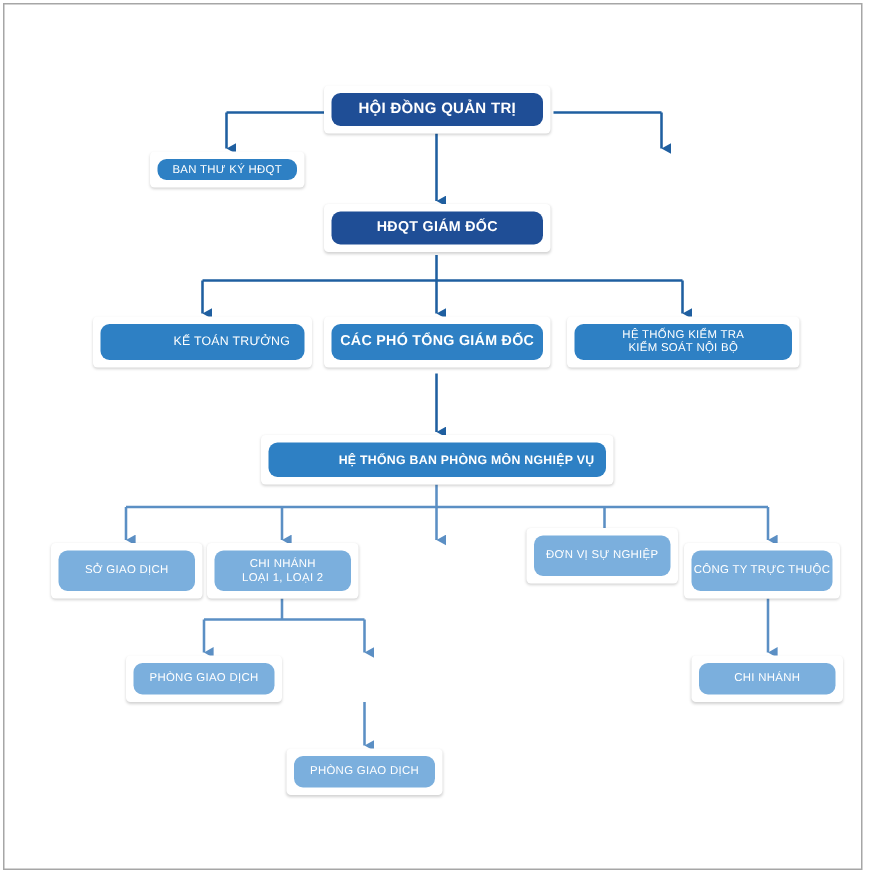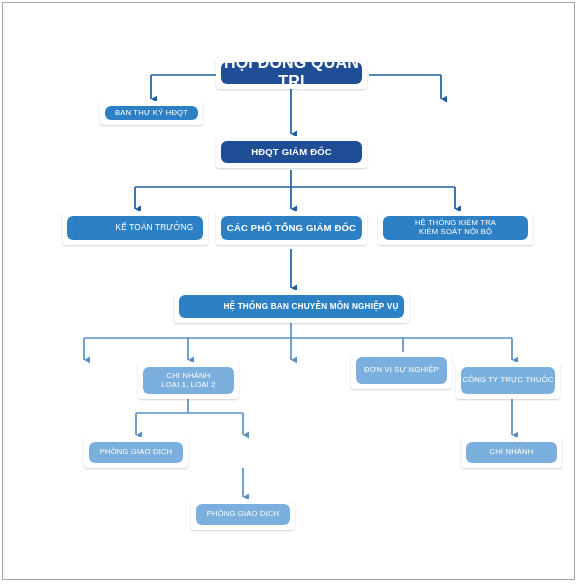--- a/index.html
+++ b/index.html
@@ -33,21 +33,21 @@
     border-radius:6px;
     display:flex;align-items:center;justify-content:center;
     text-align:center;
     color:#ffffff;
     line-height:1.18;
     letter-spacing:0.2px;
   }
   .lvl-dark .pill{background:#1f4e96;font-weight:bold;}
   .lvl-mid  .pill{background:#2e80c4;}
   .lvl-light .pill{background:#7bafdd;}
-  .t11{font-size:16px;}
+  .t11{font-size:10px;}
   .t10{font-size:9.5px;}
   .t9 {font-size:8.2px;padding-left:39px;}
   .t8 {font-size:7.6px;}
   .bold{font-weight:bold;}
 </style>
 </head>
 <body>
 
 <div id="chart-frame">
 
@@ -125,23 +125,26 @@
   <div class="node lvl-mid" style="left:375px;top:208px;width:155px;height:34px;">
     <div class="pill t8">
       <div>
         <div>HỆ THỐNG KIỂM TRA</div>
         <div>KIỂM SOÁT NỘI BỘ</div>
       </div>
     </div>
   </div>
 
   <div class="node lvl-mid" style="left:171px;top:287px;width:235px;height:33px;">
-    <div class="pill t9 bold">HỆ THỐNG BAN CHUYÊN MÔN NGHIỆP VỤ</div>
+    <div class="pill t9 bold">HỆ THỐNG BAN PHÒNG MÔN NGHIỆP VỤ</div>
   </div>
 
+  <div class="node lvl-light" style="left:31px;top:359px;width:101px;height:37px;">
+    <div class="pill t8">SỞ GIAO DỊCH</div>
+  </div>
 
   <div class="node lvl-light" style="left:135px;top:359px;width:101px;height:37px;">
     <div class="pill t8">
       <div>
         <div>CHI NHÁNH</div>
         <div>LOẠI 1, LOẠI 2</div>
       </div>
     </div>
   </div>
 

